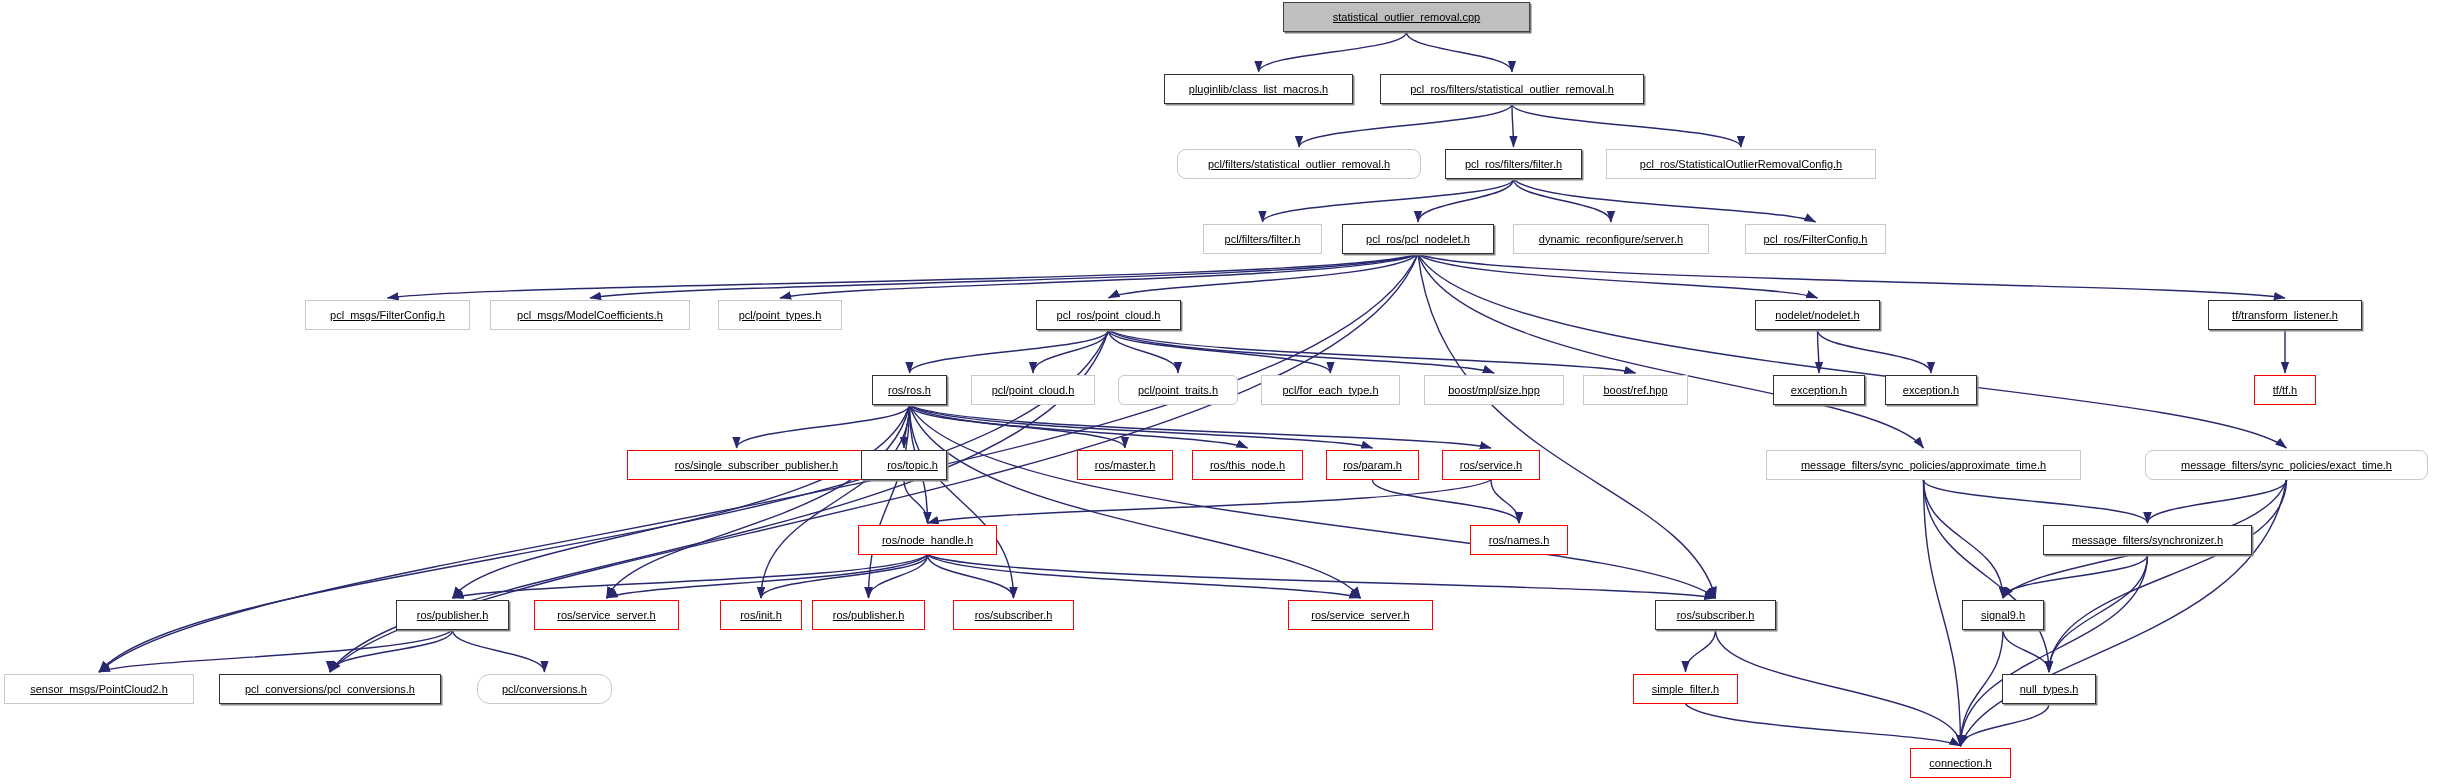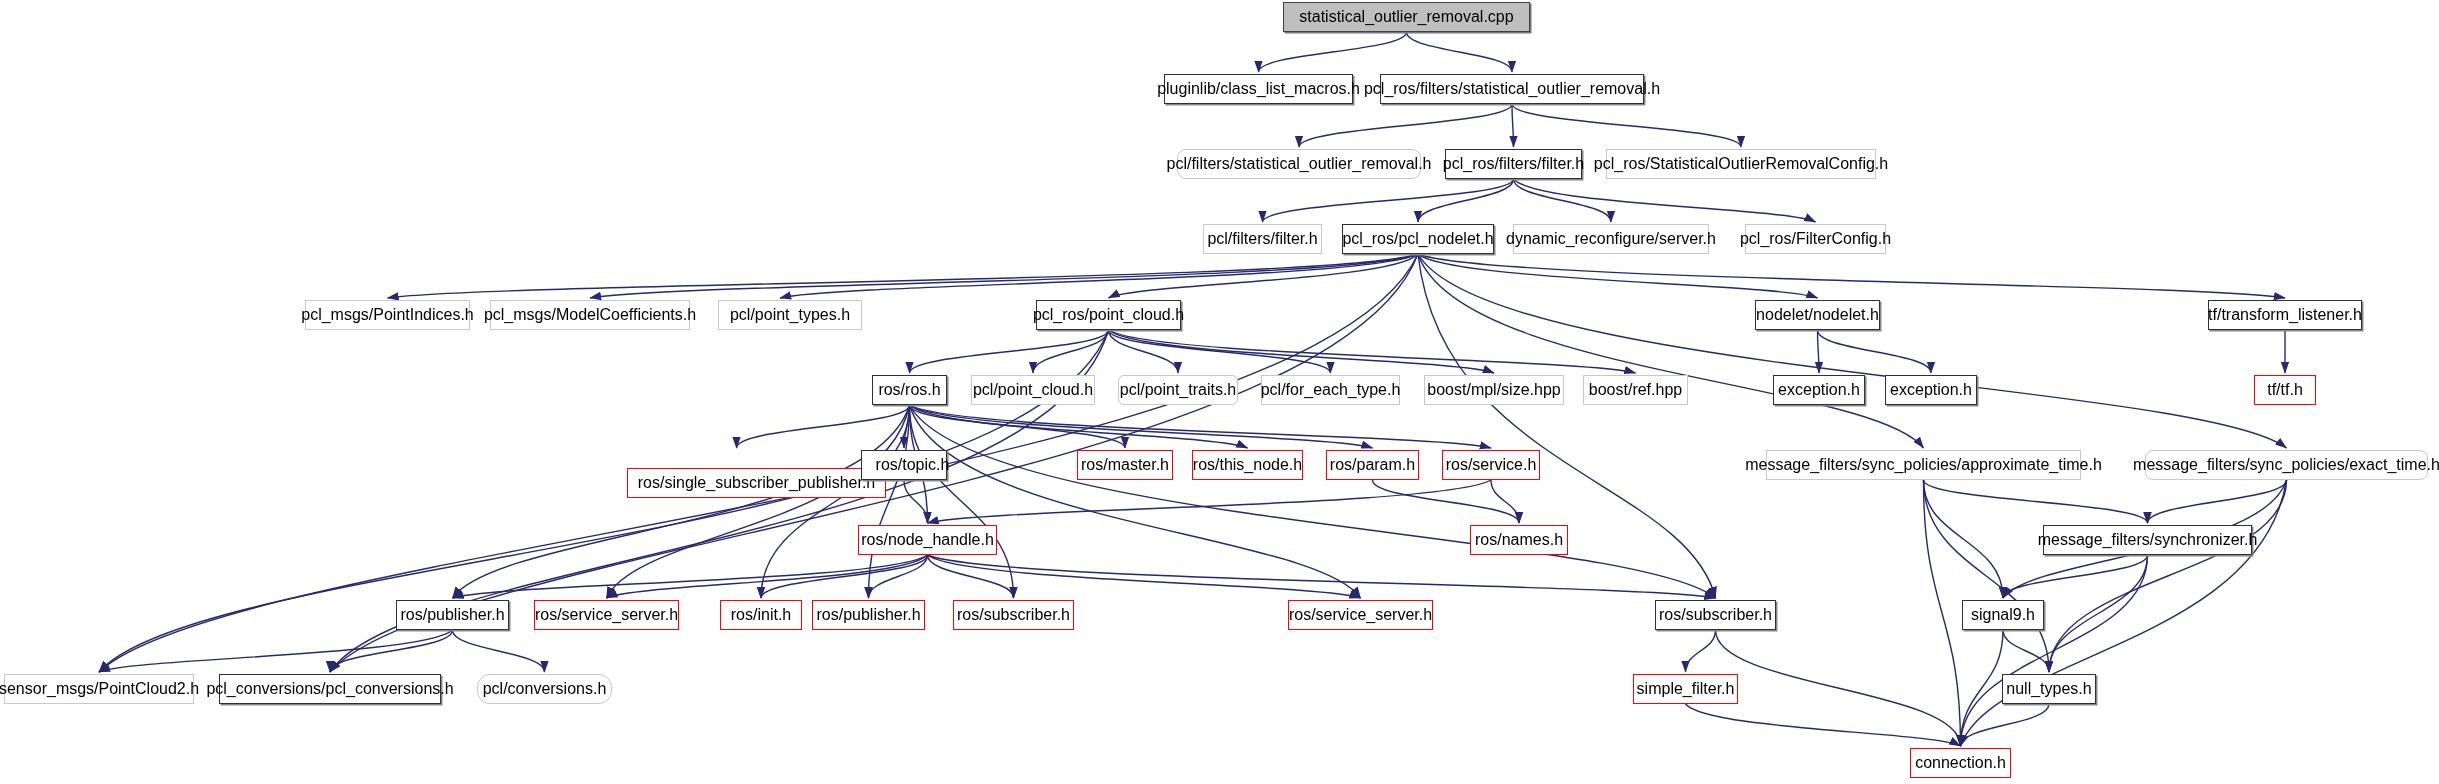--- a/index.html
+++ b/index.html
@@ -12,28 +12,29 @@
     overflow:hidden;
   }
   #edges{position:absolute;left:0;top:0;width:2439px;height:784px;}
   .node{
     position:absolute;
     box-sizing:border-box;
     display:flex;
     align-items:center;
     justify-content:center;
     height:30px;
-    font-size:16px;
+    font-size:11px;
     line-height:1;
     color:#000000;
     white-space:nowrap;
     border:1px solid #c0c0c0;
     background:#ffffff;
     z-index:5;
     padding:0 7px;
+    text-decoration:underline;
   }
   .node.root{
     background:#bfbfbf;
     border:1px solid #404040;
     box-shadow:1.5px 1.5px 0 0 #777777;
   }
   .node.strong{
     border:1.5px solid #303030;
     box-shadow:1.5px 1.5px 0 0 #888888;
   }
@@ -159,26 +160,26 @@
       <div class="node strong" style="left: 1342px; top: 224px; width: 152px;">
         <span>pcl_ros/pcl_nodelet.h</span>
       </div>
       <div class="node plain" style="left: 1513px; top: 224px; width: 196px;">
         <span>dynamic_reconfigure/server.h</span>
       </div>
       <div class="node plain" style="left: 1745px; top: 224px; width: 141px;">
         <span>pcl_ros/FilterConfig.h</span>
       </div>
       <div class="node plain" style="left: 305px; top: 300px; width: 165px;">
-        <span>pcl_msgs/PointIndices.h</span>
+        <span>pcl_msgs/FilterConfig.h</span>
       </div>
       <div class="node plain" style="left: 490px; top: 300px; width: 200px;">
         <span>pcl_msgs/ModelCoefficients.h</span>
       </div>
-      <div class="node plain" style="left: 718px; top: 300px; width: 144px;">
+      <div class="node plain" style="left: 718px; top: 300px; width: 124px;">
         <span>pcl/point_types.h</span>
       </div>
       <div class="node strong" style="left: 1036px; top: 300px; width: 145px;">
         <span>pcl_ros/point_cloud.h</span>
       </div>
       <div class="node strong" style="left: 1755px; top: 300px; width: 125px;">
         <span>nodelet/nodelet.h</span>
       </div>
       <div class="node strong" style="left: 2208px; top: 300px; width: 154px;">
         <span>tf/transform_listener.h</span>
@@ -203,21 +204,21 @@
       </div>
       <div class="node strong" style="left: 1773px; top: 375px; width: 92px;">
         <span>exception.h</span>
       </div>
       <div class="node strong" style="left: 1885px; top: 375px; width: 92px;">
         <span>exception.h</span>
       </div>
       <div class="node red" style="left: 2254px; top: 375px; width: 62px;">
         <span>tf/tf.h</span>
       </div>
-      <div class="node red" style="left: 627px; top: 468px; width: 259px;">
+      <div class="node red" style="left: 627px; top: 450px; width: 259px;">
         <span>ros/single_subscriber_publisher.h</span>
       </div>
       <div class="node strong" style="left: 861px; top: 450px; width: 86px; padding-left: 24px;">
         <span>ros/topic.h</span>
       </div>
       <div class="node red" style="left: 1077px; top: 450px; width: 96px;">
         <span>ros/master.h</span>
       </div>
       <div class="node red" style="left: 1192px; top: 450px; width: 111px;">
         <span>ros/this_node.h</span>

